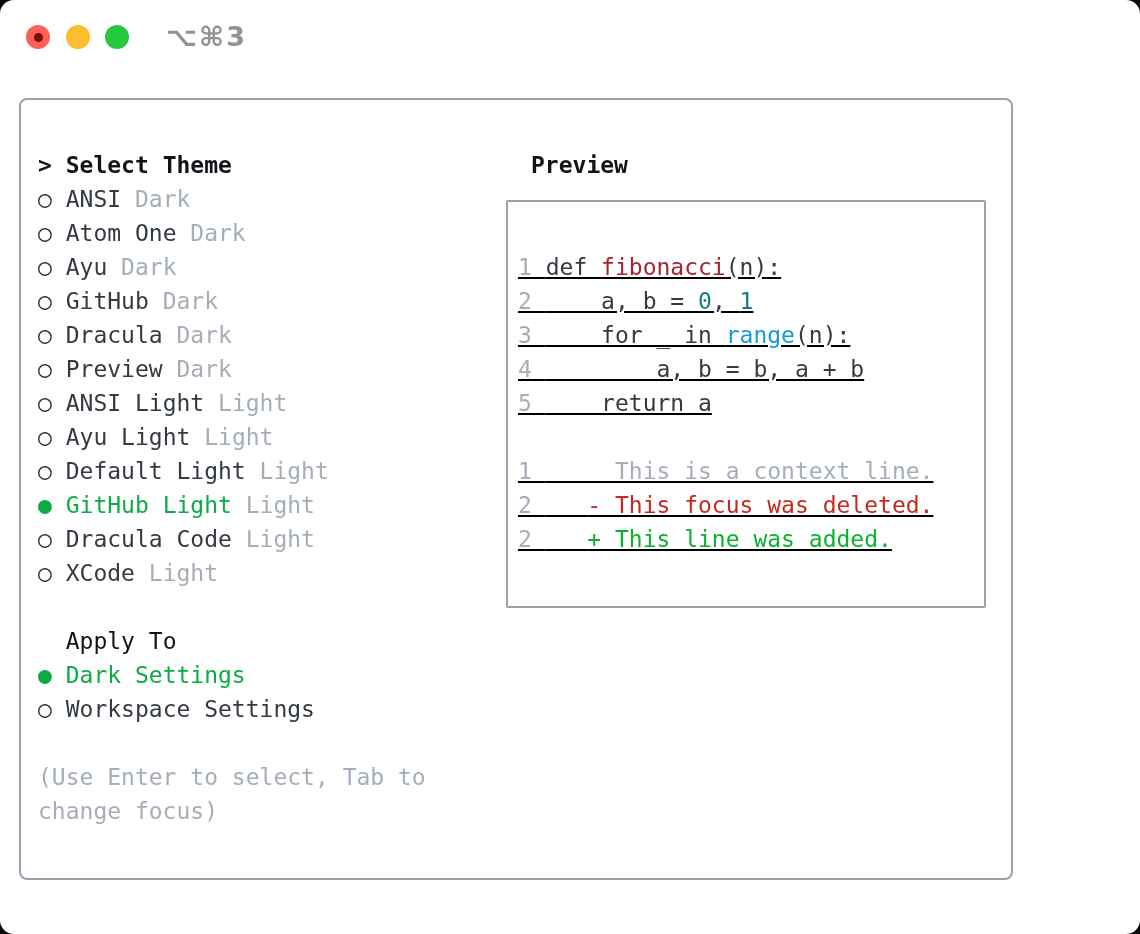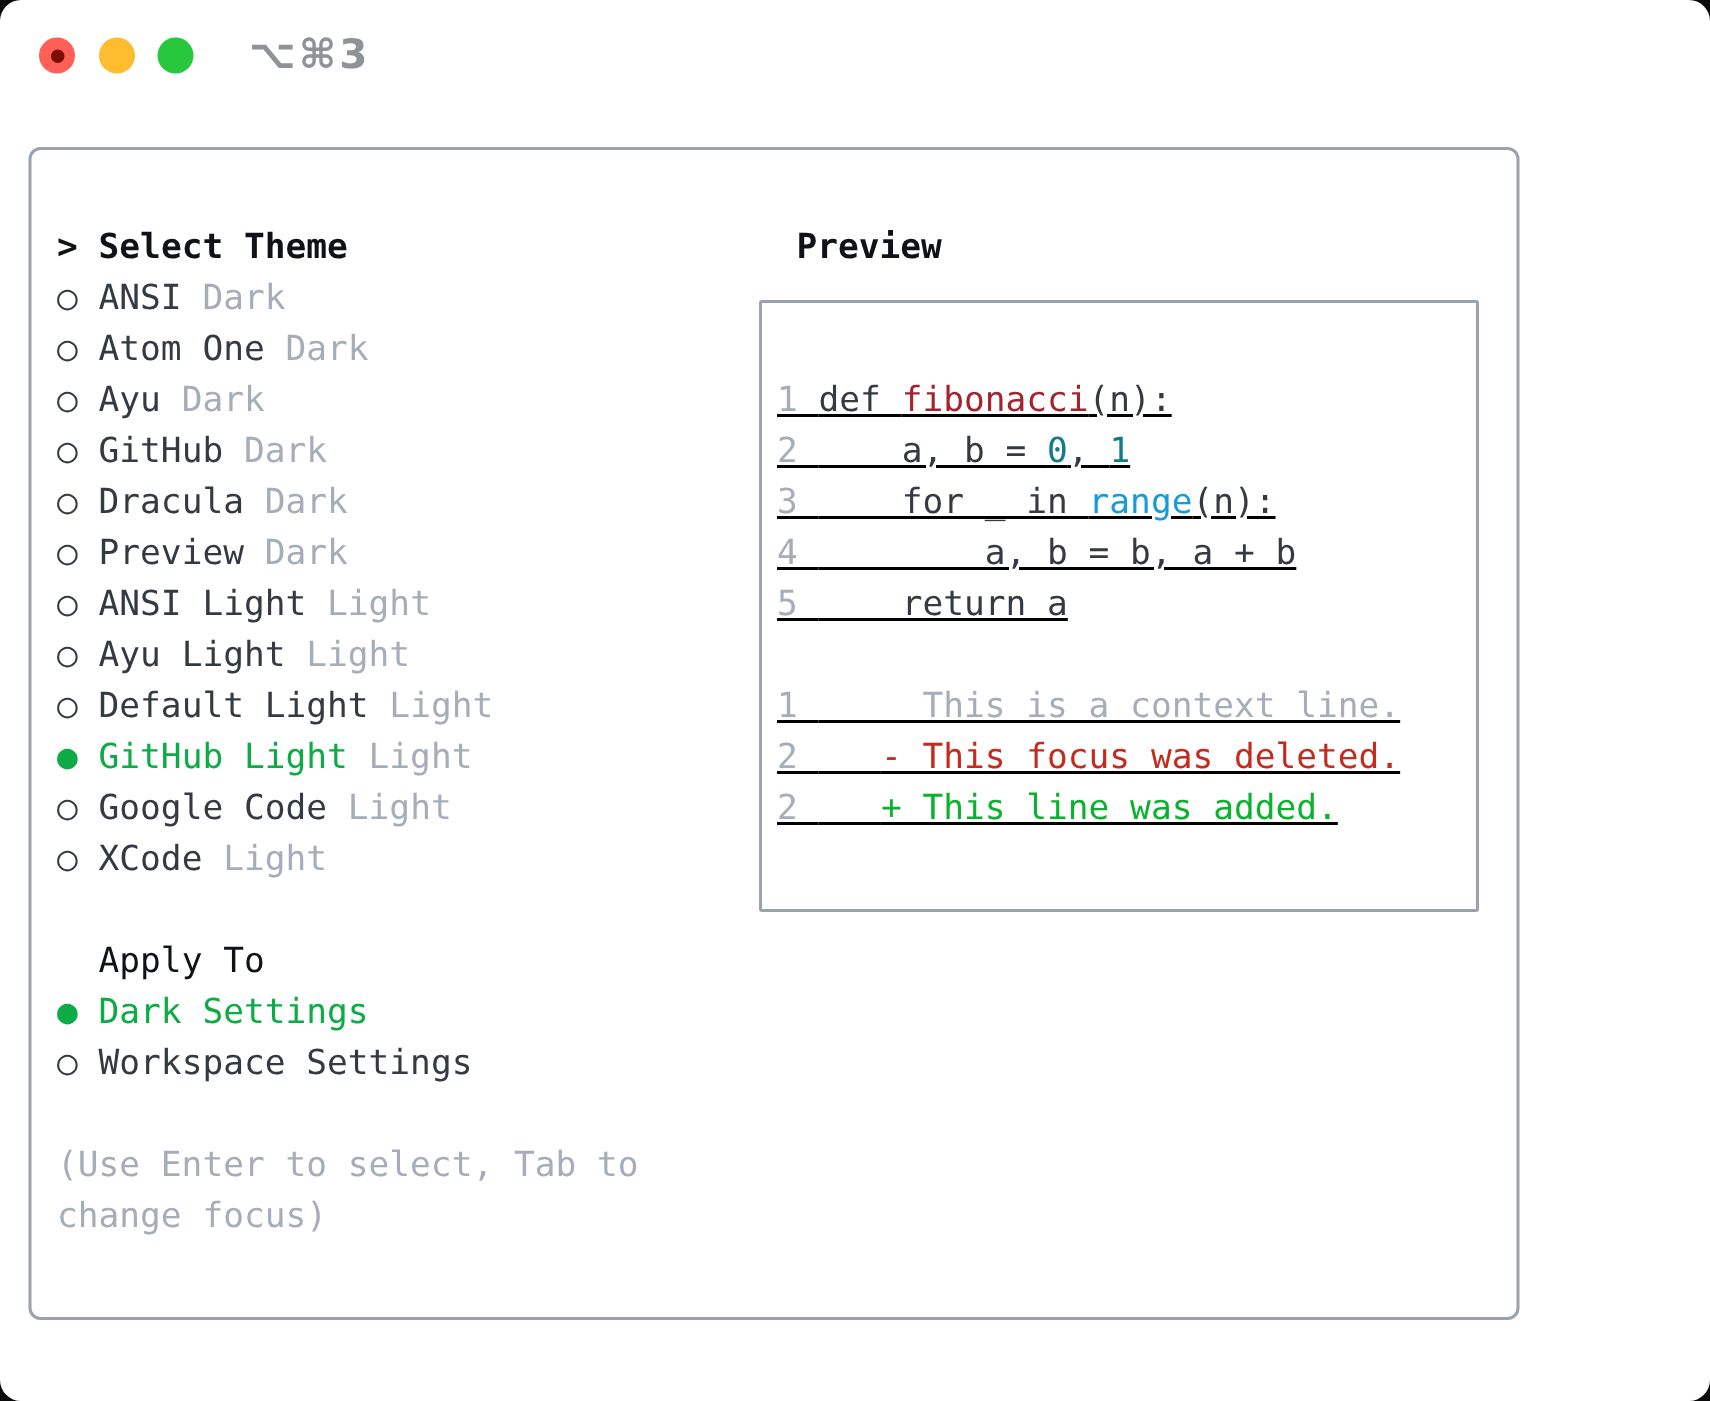--- a/index.html
+++ b/index.html
@@ -97,21 +97,21 @@
           <div class="row"><span class="bullet">○</span><span class="opt-name"> ANSI</span><span class="variant"> Dark</span></div>
           <div class="row"><span class="bullet">○</span><span class="opt-name"> Atom One</span><span class="variant"> Dark</span></div>
           <div class="row"><span class="bullet">○</span><span class="opt-name"> Ayu</span><span class="variant"> Dark</span></div>
           <div class="row"><span class="bullet">○</span><span class="opt-name"> GitHub</span><span class="variant"> Dark</span></div>
           <div class="row"><span class="bullet">○</span><span class="opt-name"> Dracula</span><span class="variant"> Dark</span></div>
           <div class="row"><span class="bullet">○</span><span class="opt-name"> Preview</span><span class="variant"> Dark</span></div>
           <div class="row"><span class="bullet">○</span><span class="opt-name"> ANSI Light</span><span class="variant"> Light</span></div>
           <div class="row"><span class="bullet">○</span><span class="opt-name"> Ayu Light</span><span class="variant"> Light</span></div>
           <div class="row"><span class="bullet">○</span><span class="opt-name"> Default Light</span><span class="variant"> Light</span></div>
           <div class="row selected"><span class="bullet">●</span><span class="opt-name"> GitHub Light</span><span class="variant"> Light</span></div>
-          <div class="row"><span class="bullet">○</span><span class="opt-name"> Google Code</span><span class="variant"> Light</span></div>
+          <div class="row"><span class="bullet">○</span><span class="opt-name"> Dracula Code</span><span class="variant"> Light</span></div>
           <div class="row"><span class="bullet">○</span><span class="opt-name"> XCode</span><span class="variant"> Light</span></div>
         </div>
 
       <div class="spacer"></div>
 
       <div class="row apply-label"><span>  </span><span>Apply To</span></div>
 
       <div id="apply-options">
           <div class="row selected"><span class="bullet">●</span><span class="opt-name"> Dark Settings</span></div>
           <div class="row"><span class="bullet">○</span><span class="opt-name"> Workspace Settings</span></div>

